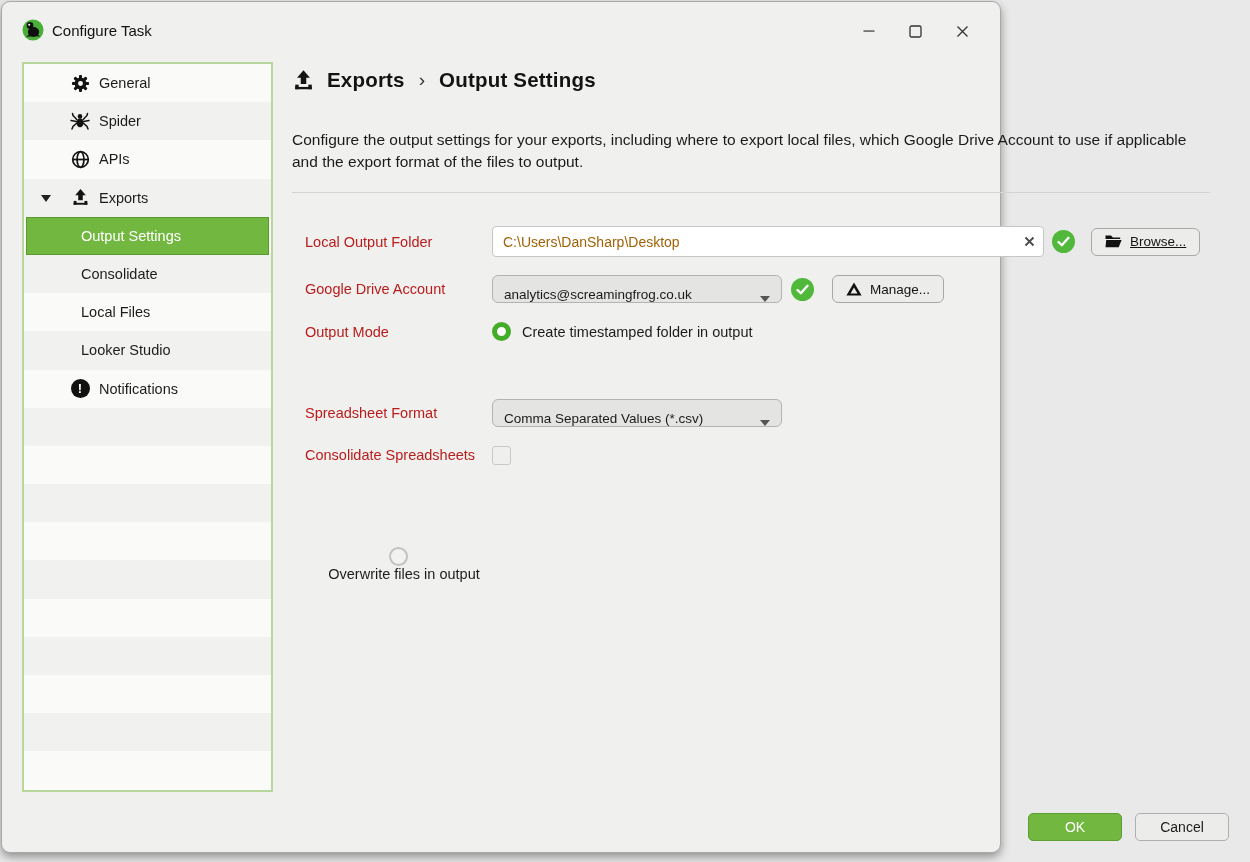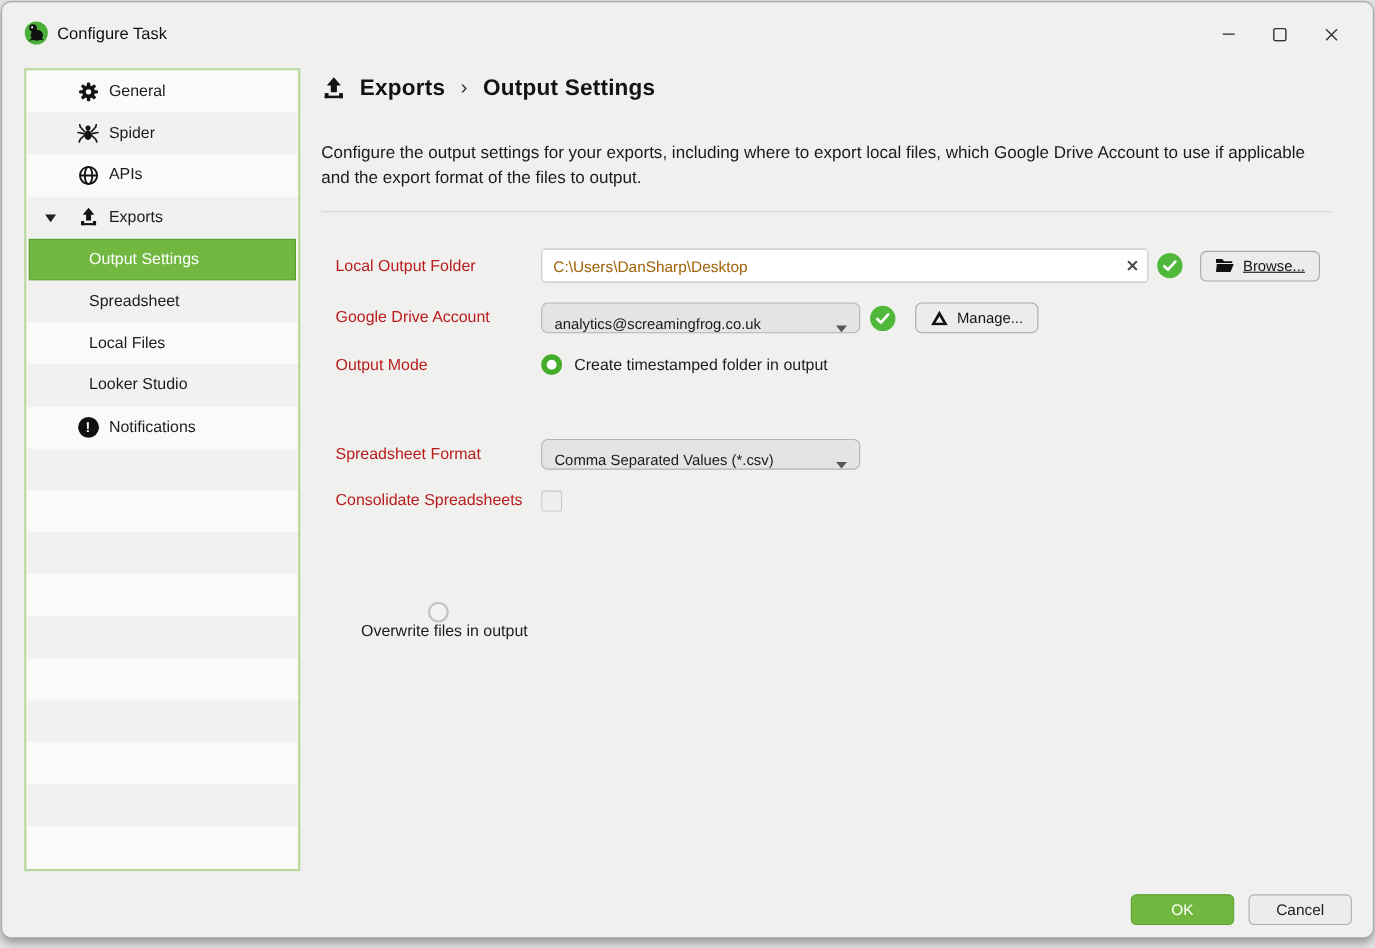--- a/index.html
+++ b/index.html
@@ -4,21 +4,21 @@
 <style>
   * { box-sizing: border-box; margin: 0; padding: 0; }
   html, body { width: 1250px; height: 862px; }
   body {
     font-family: "Liberation Sans", sans-serif;
     background: #e9e9e9;
     position: relative;
     overflow: hidden;
   }
   .window {
-    position: absolute; left: 1px; top: 1px; width: 1248px; height: 852px;
+    position: absolute; left: 1px; top: 1px; width: 1000px; height: 852px;
     background: #f0f0ee;
     border: 1px solid #a9a9a9;
     border-radius: 9px;
     box-shadow: 0 4px 10px rgba(0,0,0,.38);
   }
   
   .titlebar { position: absolute; top: 0; left: 0; right: 0; height: 56px; }
   .app-icon { position: absolute; left: 20px; top: 17px; width: 22px; height: 22px; }
   .title-text {
     position: absolute; left: 50px; top: 20px;
@@ -225,21 +225,21 @@
         </svg>
       </span>
       <span class="lvl0-label">Exports</span>
     </div>
 
     <div class="side-row selected">
       <span class="lvl1-label">Output Settings</span>
     </div>
 
     <div class="side-row">
-      <span class="lvl1-label">Spreadsheet</span>
+      <span class="lvl1-label">Consolidate</span>
     </div>
 
     <div class="side-row">
       <span class="lvl1-label">Local Files</span>
     </div>
 
     <div class="side-row">
       <span class="lvl1-label">Looker Studio</span>
     </div>
 

